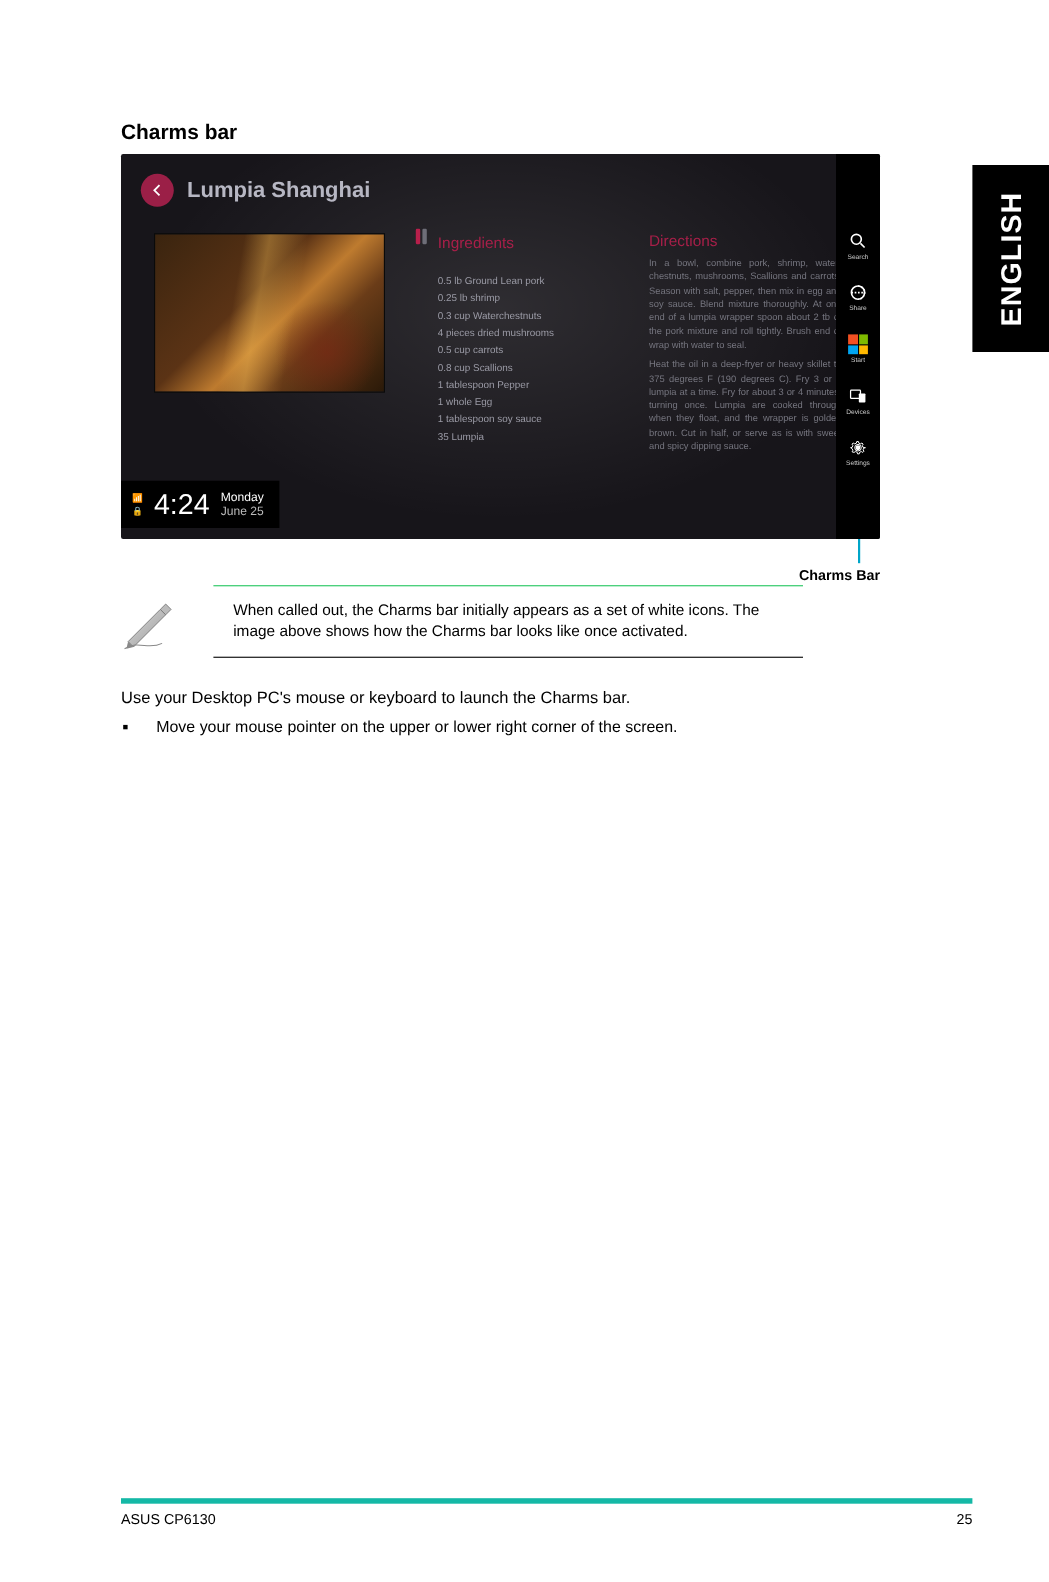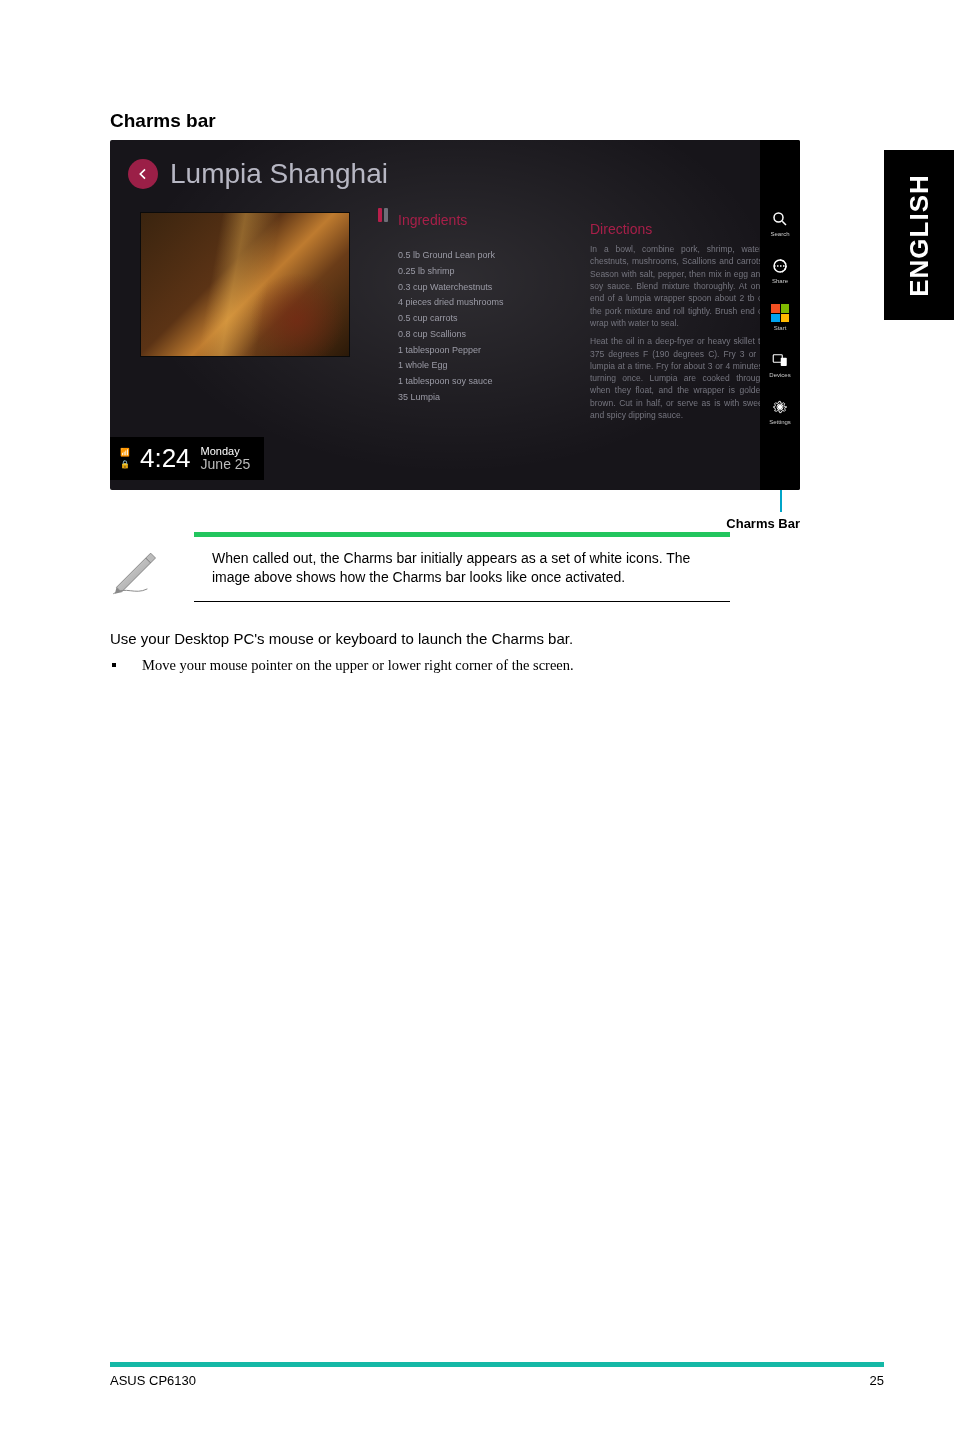--- a/index.html
+++ b/index.html
@@ -56,21 +56,21 @@
     position: absolute;
     top: 18px; left: 18px;
     display: flex; align-items: center; gap: 12px;
   }
   .back-circle {
     width: 30px; height: 30px; border-radius: 50%;
     background: #9b1f47; color: #fff;
     display: flex; align-items: center; justify-content: center;
     font-size: 18px;
   }
-  .recipe-title { color: #b7b7c3; font-size: 28px; font-weight: 400; font-family: "Segoe UI", Arial, sans-serif; }
+  .recipe-title { color: #b7b7c3; font-size: 20px; font-weight: 700; font-family: "Segoe UI", Arial, sans-serif; }
 
   .photo-col {
     position: absolute; top: 72px; left: 30px; width: 210px;
   }
   .food-photo {
     width: 210px; height: 145px; background: linear-gradient(135deg,#3a240f,#5b3315 40%,#be7b2f 55%,#6a3c18 70%,#2a1908);
     border: 1px solid #0a0a0a;
   }
   .food-photo::after{
     content:""; display:block; width:100%; height:100%;
@@ -82,51 +82,51 @@
   .photo-cap .clock { color:#c7c7d0; }
   .tabs { position: absolute; top: 68px; left: 268px; display: flex; gap: 2px; }
   .tab { width: 4px; height: 14px; background: #6e6e78; border-radius: 1px; }
   .tab.active { background: #b81f4b; }
 
   .ing-col { position: absolute; top: 72px; left: 288px; width: 175px; }
   .col-h { color: #a81f49; font-size: 14px; font-family: "Segoe UI", Arial, sans-serif; }
   .ing-list { margin-top: 20px; }
   .ing-list div { color: #9b9ba6; font-size: 9px; line-height: 1.75; }
 
-  .dir-col { position: absolute; top: 81px; left: 480px; width: 175px; }
+  .dir-col { position: absolute; top: 71px; left: 480px; width: 175px; }
   .dir-text { margin-top: 6px; color: #75757f; font-size: 8.5px; line-height: 1.45; text-align: justify; }
   .dir-text p { margin-bottom: 6px; }
 
   .charms { position: absolute; right: 0; top: 0; bottom: 0; width: 40px; background: #000; display: flex; flex-direction: column; align-items: center; padding-top: 70px; gap: 20px; }
   .charm { width: 40px; display: flex; flex-direction: column; align-items: center; color: #fff; gap: 3px; }
   .charm svg { width: 18px; height: 18px; }
   .charm-label { font-size: 6px; color: #ccc; }
   .win-tile { width: 18px; height: 18px; display: grid; grid-template-columns: 1fr 1fr; grid-template-rows: 1fr 1fr; gap: 1px; }
   .win-tile div:nth-child(1){background:#f25022;} .win-tile div:nth-child(2){background:#7fba00;} .win-tile div:nth-child(3){background:#00a4ef;} .win-tile div:nth-child(4){background:#ffb900;}
 
   .clock-box { position: absolute; left: 0; bottom: 10px; background: #000; color: #fff; padding: 6px 14px 6px 10px; display: flex; align-items: center; gap: 10px; }
   .clock-mini { display:flex; flex-direction:column; gap:3px; font-size:8px; color:#ddd; }
   .clock-time { font-size: 26px; font-weight: 400; }
   .clock-date { font-size: 11px; line-height: 1.1; }
-  .clock-date .d2 { font-size: 14px; color: #bbb; }
+  .clock-date .d2 { font-size: 11px; color: #bbb; }
 
   .callout-line { width: 2px; height: 22px; background: #00a5c8; margin: 0 0 2px auto; }
   .callout-row { width: 690px; text-align: right; padding-right: 0; margin-top: 0; }
   .callout-text { font-weight: bold; font-size: 13px; }
 
   h3.sub-h { font-size: 16px; font-weight: bold; margin: 22px 0 18px; }
 
-  .note-wrap { border-top: 5px solid #22c55e; border-bottom: 1px solid #000; padding: 12px 0 14px; display: flex; gap: 18px; margin-left: 84px; }
+  .note-wrap { border-top: 1px solid #22c55e; border-bottom: 1px solid #000; padding: 12px 0 14px; display: flex; gap: 18px; margin-left: 84px; }
   .note-icon-cell { position: relative; left: -84px; width: 0; }
   .note-icon { position: absolute; top: -4px; width: 52px; height: 52px; }
   .note-text { font-size: 14px; line-height: 1.35; }
 
   .instr { margin-top: 28px; font-size: 15px; }
   ul.bullets { list-style: none; margin-top: 10px; }
-  ul.bullets li { display: flex; align-items: center; gap: 26px; margin: 8px 0; font-size: 14.5px; font-family: Liberation Serif, serif; }
+  ul.bullets li { display: flex; align-items: center; gap: 26px; margin: 8px 0; font-size: 14.5px; }
   .dot { width:4px; height:4px; background:#000; border-radius:0; margin-left: 2px; flex-shrink: 0; }
   .winkey { display:inline-flex; align-items:center; justify-content:center; width:24px; height:22px; border:1px solid #000; border-radius:3px; margin: 0 3px; vertical-align: middle; }
   .winkey-inner { width:10px; height:10px; display:grid; grid-template-columns:1fr 1fr; grid-template-rows:1fr 1fr; gap:1px; }
   .winkey-inner div { background:#000; }
 
   .footer { position: absolute; bottom: 50px; left: 110px; right: 70px; border-top: 5px solid #14b8a6; padding-top: 6px; display: flex; justify-content: space-between; font-size: 13px; }
 </style>
 </head>
 <body>
 

